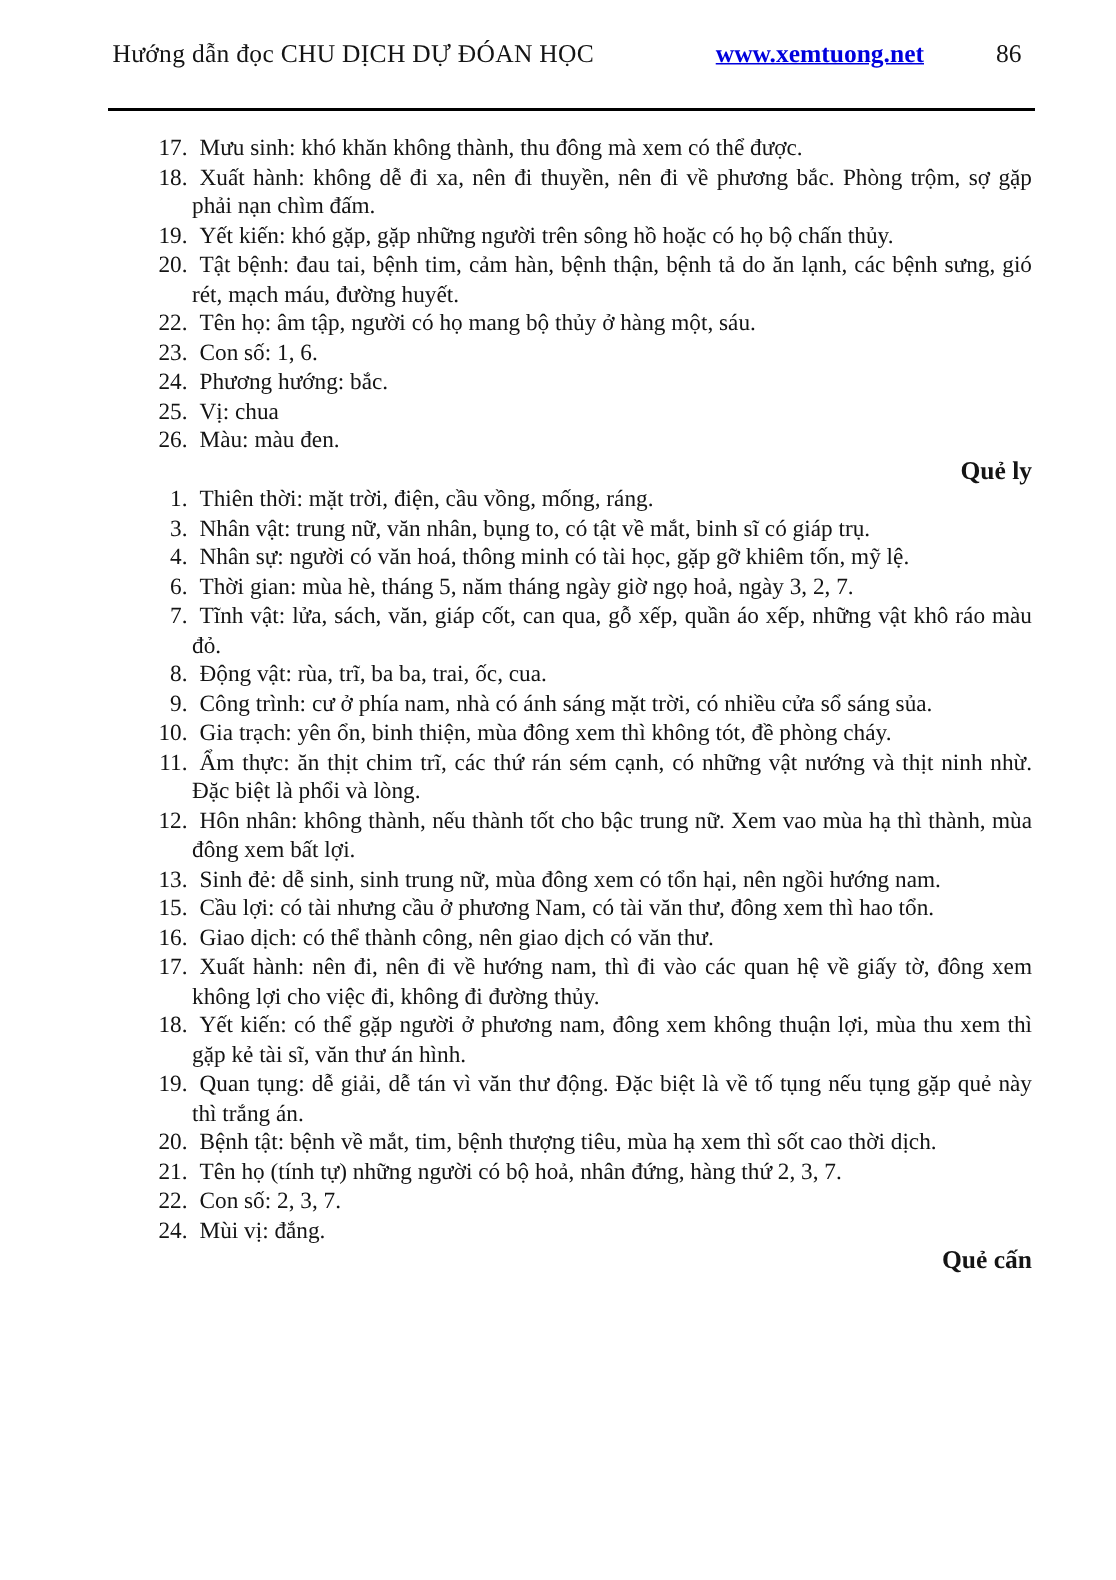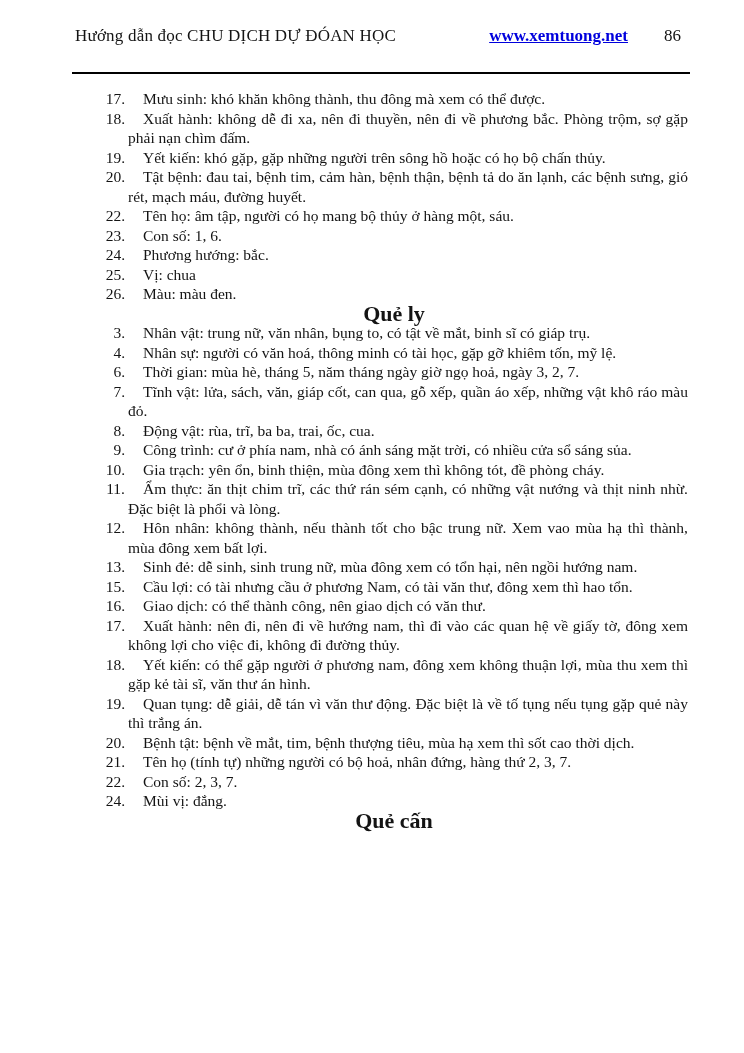--- a/index.html
+++ b/index.html
@@ -34,21 +34,21 @@
     letter-spacing: 0.2px;
   }
   .header .link {
     margin-left: auto;
     color: #0000dd;
     text-decoration: underline;
     cursor: pointer;
     font-weight: bold;
   }
   .header .pageno {
-    margin-left: 36px;
+    margin-left: 48px;
   }
   .rule {
     position: absolute;
     left: 72px;
     top: 72px;
     width: 618px;
     height: 2px;
     background: #000000;
   }
   .content {
@@ -60,28 +60,28 @@
     line-height: 19.5px;
     text-align: justify;
   }
   .li {
     padding-left: 28px;
     text-indent: -28px;
   }
   .li .num {
     display: inline-block;
     width: 25px;
-    margin-right: 18px;
+    margin-right: 8px;
     text-align: right;
     text-indent: 0;
   }
   .section-heading {
-    text-align: center;
+    text-align: right;
     font-weight: bold;
-    font-size: 22px;
+    font-size: 17px;
     line-height: 19.5px;
     text-indent: 0;
   }
 </style>
 </head>
 <body>
 
 <div class="page">
 
   <div class="header">
@@ -102,20 +102,21 @@
         <div class="li"><span class="num">22.</span>Tên họ: âm tập, người có họ mang bộ thủy ở hàng một, sáu.</div>
         <div class="li"><span class="num">23.</span>Con số: 1, 6.</div>
         <div class="li"><span class="num">24.</span>Phương hướng: bắc.</div>
         <div class="li"><span class="num">25.</span>Vị: chua</div>
         <div class="li"><span class="num">26.</span>Màu: màu đen.</div>
       </div>
 
     <div class="section-heading">Quẻ ly</div>
 
     <div>
+        <div class="li"><span class="num">1.</span>Thiên thời: mặt trời, điện, cầu vồng, mống, ráng.</div>
         <div class="li"><span class="num">3.</span>Nhân vật: trung nữ, văn nhân, bụng to, có tật về mắt, binh sĩ có giáp trụ.</div>
         <div class="li"><span class="num">4.</span>Nhân sự: người có văn hoá, thông minh có tài học, gặp gỡ khiêm tốn, mỹ lệ.</div>
         <div class="li"><span class="num">6.</span>Thời gian: mùa hè, tháng 5, năm tháng ngày giờ ngọ hoả, ngày 3, 2, 7.</div>
         <div class="li"><span class="num">7.</span>Tĩnh vật: lửa, sách, văn, giáp cốt, can qua, gỗ xếp, quần áo xếp, những vật khô ráo màu đỏ.</div>
         <div class="li"><span class="num">8.</span>Động vật: rùa, trĩ, ba ba, trai, ốc, cua.</div>
         <div class="li"><span class="num">9.</span>Công trình: cư ở phía nam, nhà có ánh sáng mặt trời, có nhiều cửa sổ sáng sủa.</div>
         <div class="li"><span class="num">10.</span>Gia trạch: yên ổn, binh thiện, mùa đông xem thì không tót, đề phòng cháy.</div>
         <div class="li"><span class="num">11.</span>Ẩm thực: ăn thịt chim trĩ, các thứ rán sém cạnh, có những vật nướng và thịt ninh nhừ. Đặc biệt là phổi và lòng.</div>
         <div class="li"><span class="num">12.</span>Hôn nhân: không thành, nếu thành tốt cho bậc trung nữ. Xem vao mùa hạ thì thành, mùa đông xem bất lợi.</div>
         <div class="li"><span class="num">13.</span>Sinh đẻ: dễ sinh, sinh trung nữ, mùa đông xem có tổn hại, nên ngồi hướng nam.</div>

